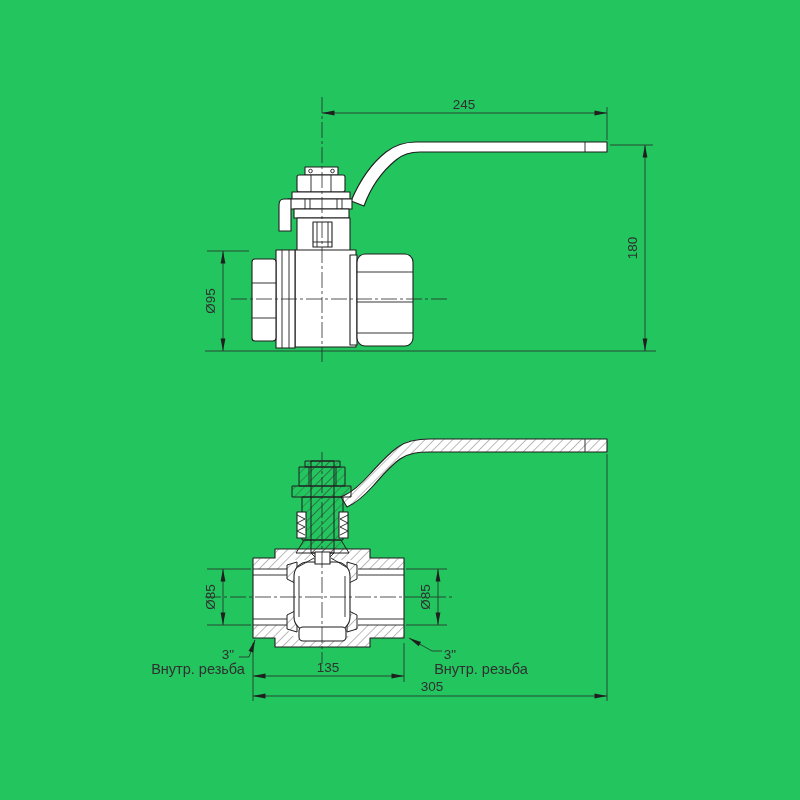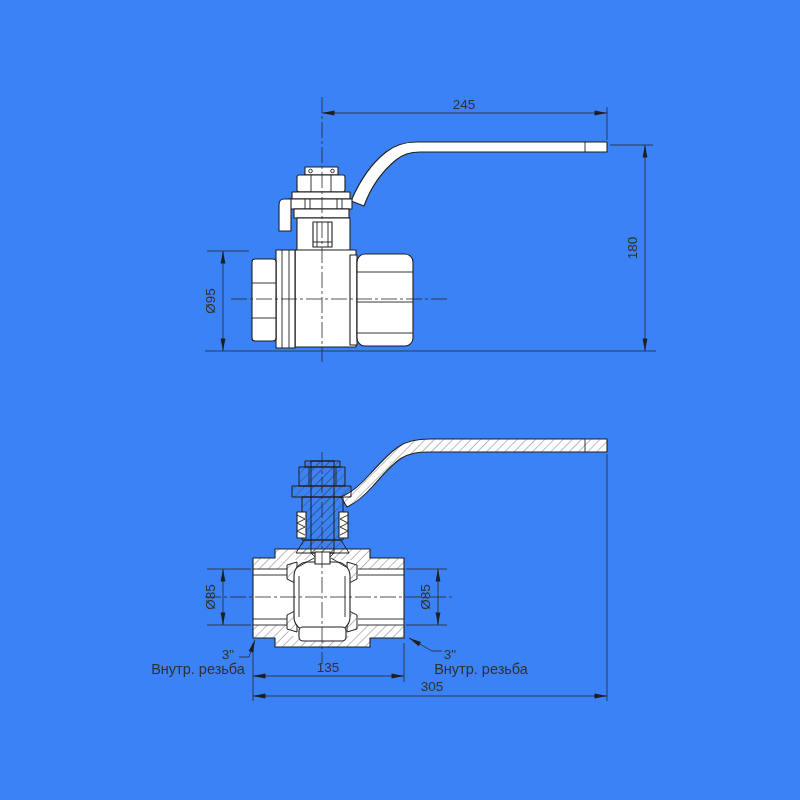--- a/index.html
+++ b/index.html
@@ -1,16 +1,16 @@
 <!DOCTYPE html>
 <html><head>
 <meta charset="utf-8">
 <style>
   html,body{margin:0;padding:0;background:#fff;}
-  .canvas{width:800px;height:800px;background:#3b82f6;position:relative;overflow:hidden;}
+  .canvas{width:800px;height:800px;background:#22c55e;position:relative;overflow:hidden;}
   svg{display:block;}
   text{font-family:"Liberation Sans","DejaVu Sans",sans-serif;fill:#303030;}
   .dimtxt{font-size:13.5px;}
   .lbltxt{font-size:14.5px;}
   .outline{fill:#ffffff;stroke:#1f1f1f;stroke-width:1.1;stroke-linejoin:round;}
   .thin{fill:none;stroke:#1f1f1f;stroke-width:0.9;}
   .hatched{fill:url(#h);stroke:#1f1f1f;stroke-width:1;stroke-linejoin:round;}
   .hatchonly{fill:url(#h);stroke:none;}
   .dim{fill:none;stroke:#2a2a2a;stroke-width:0.8;}
   .ext{fill:none;stroke:#2a2a2a;stroke-width:0.8;}

